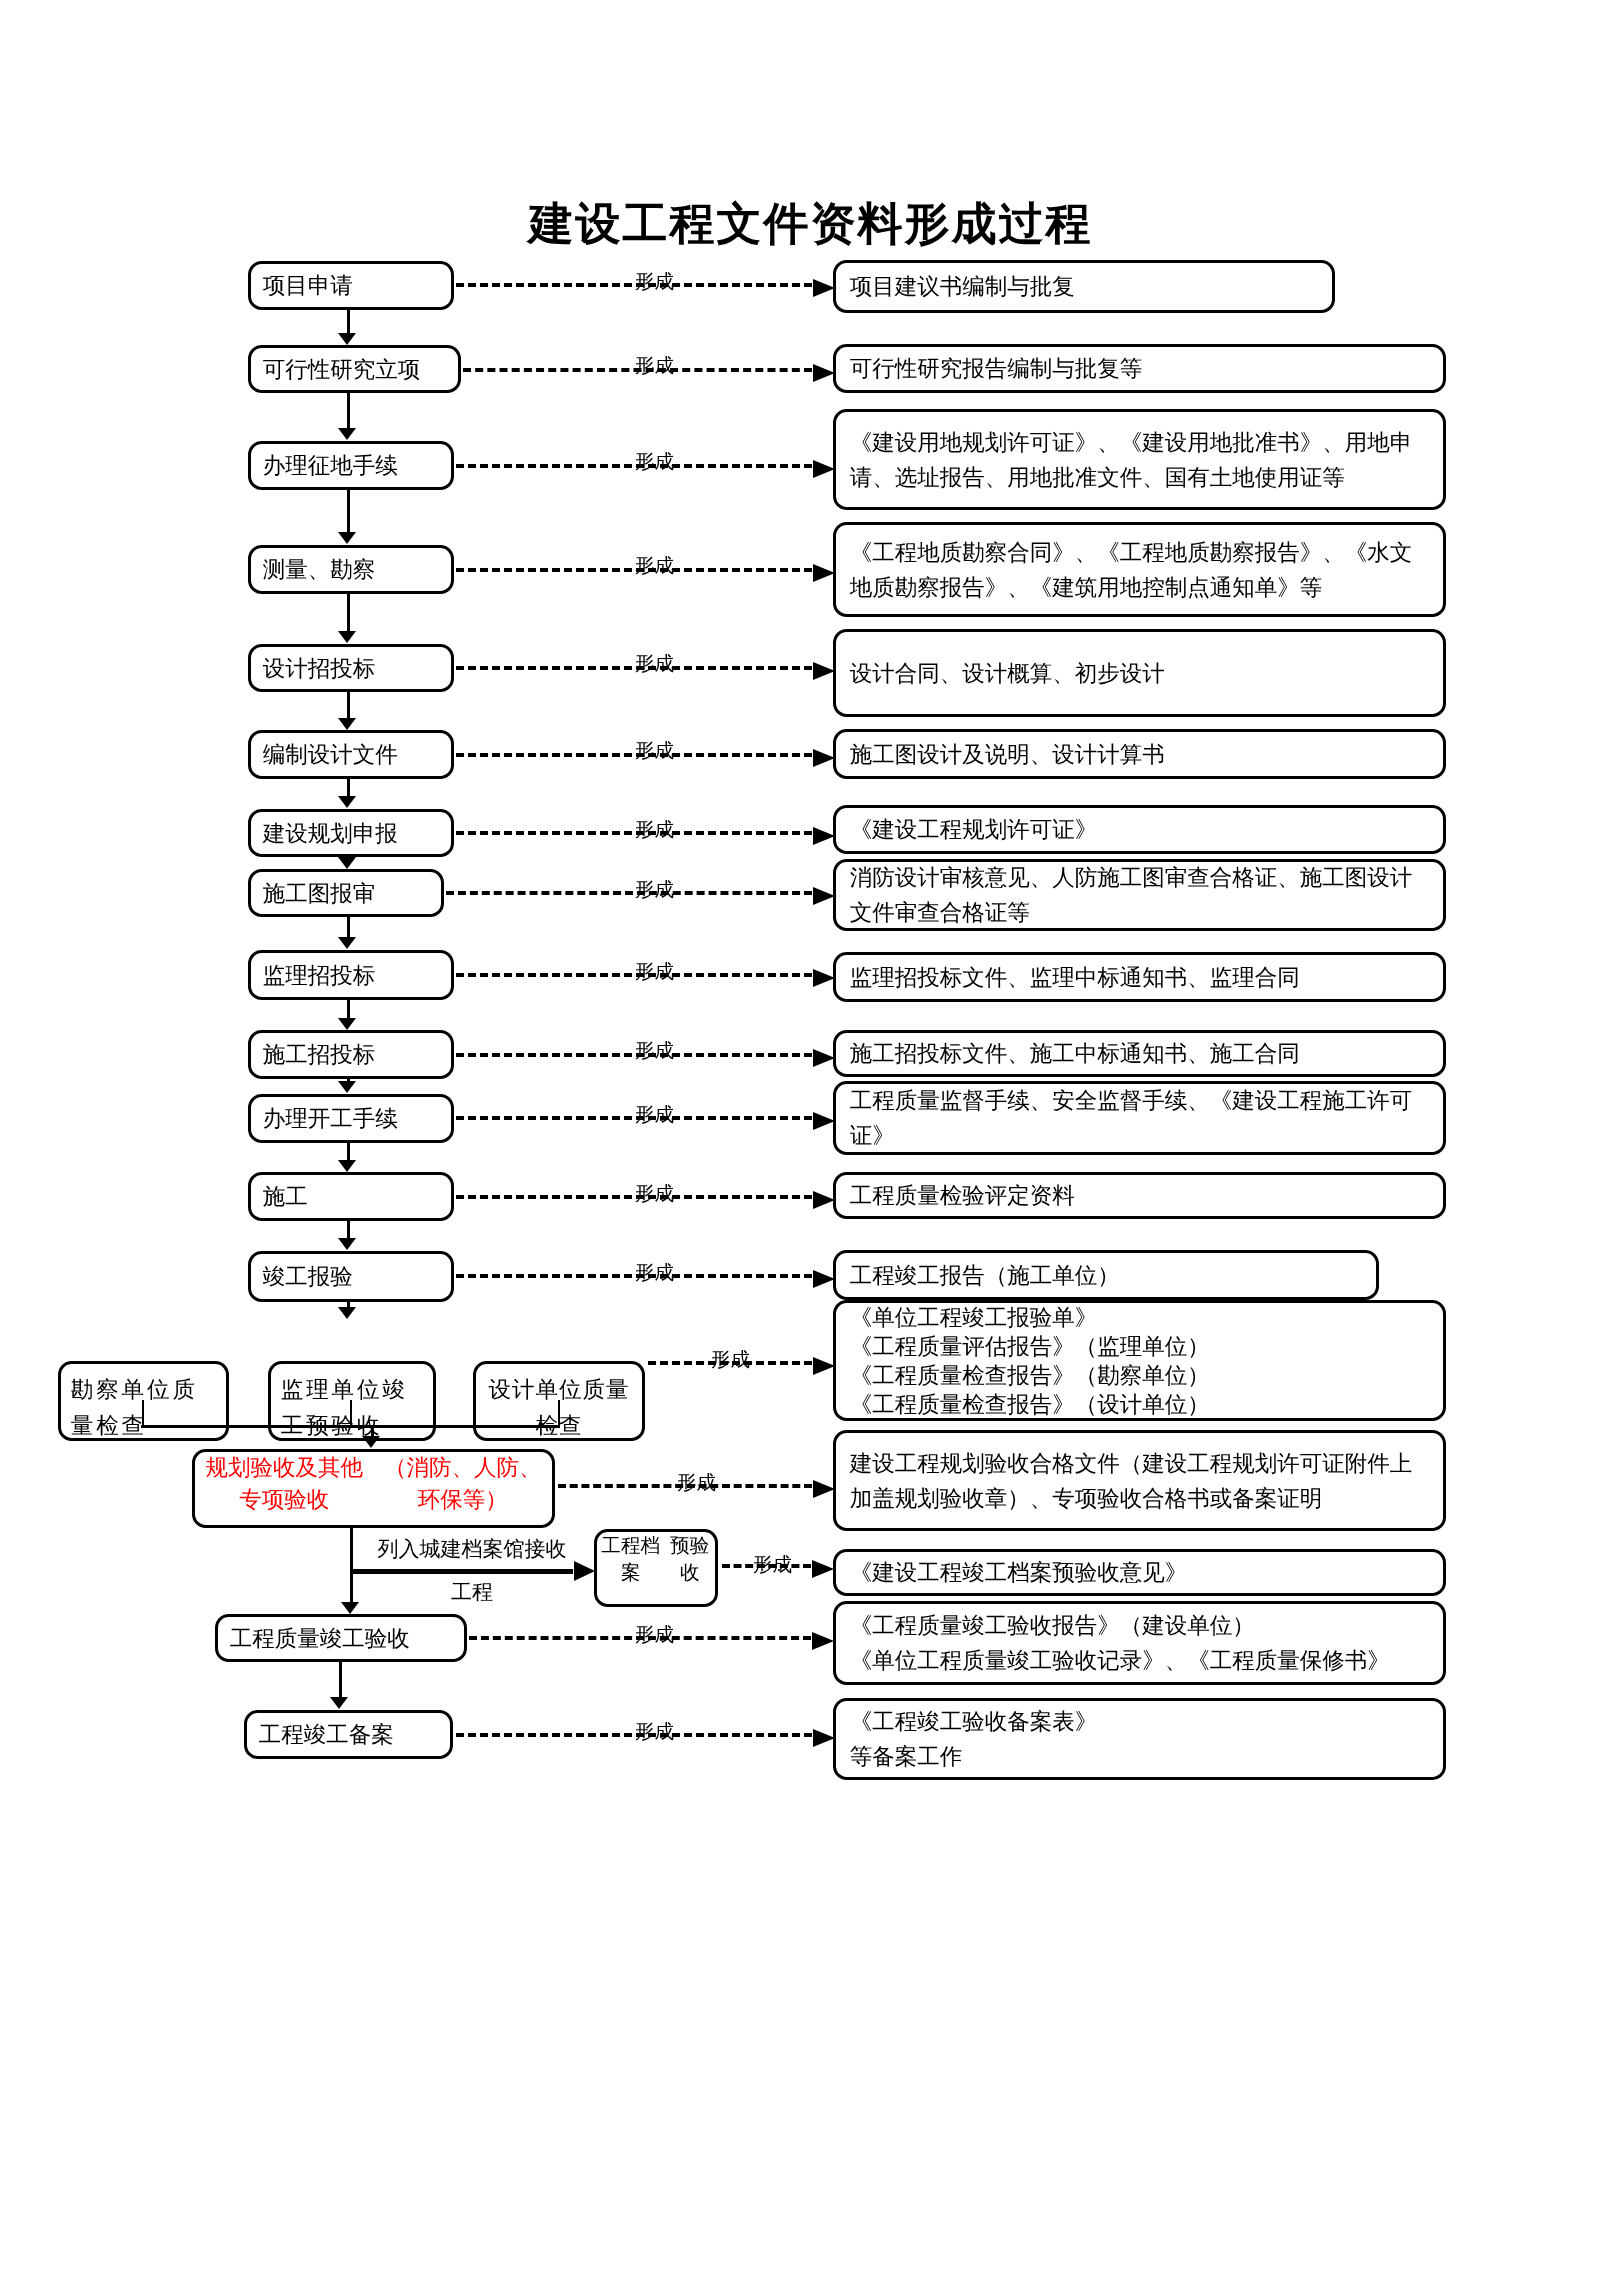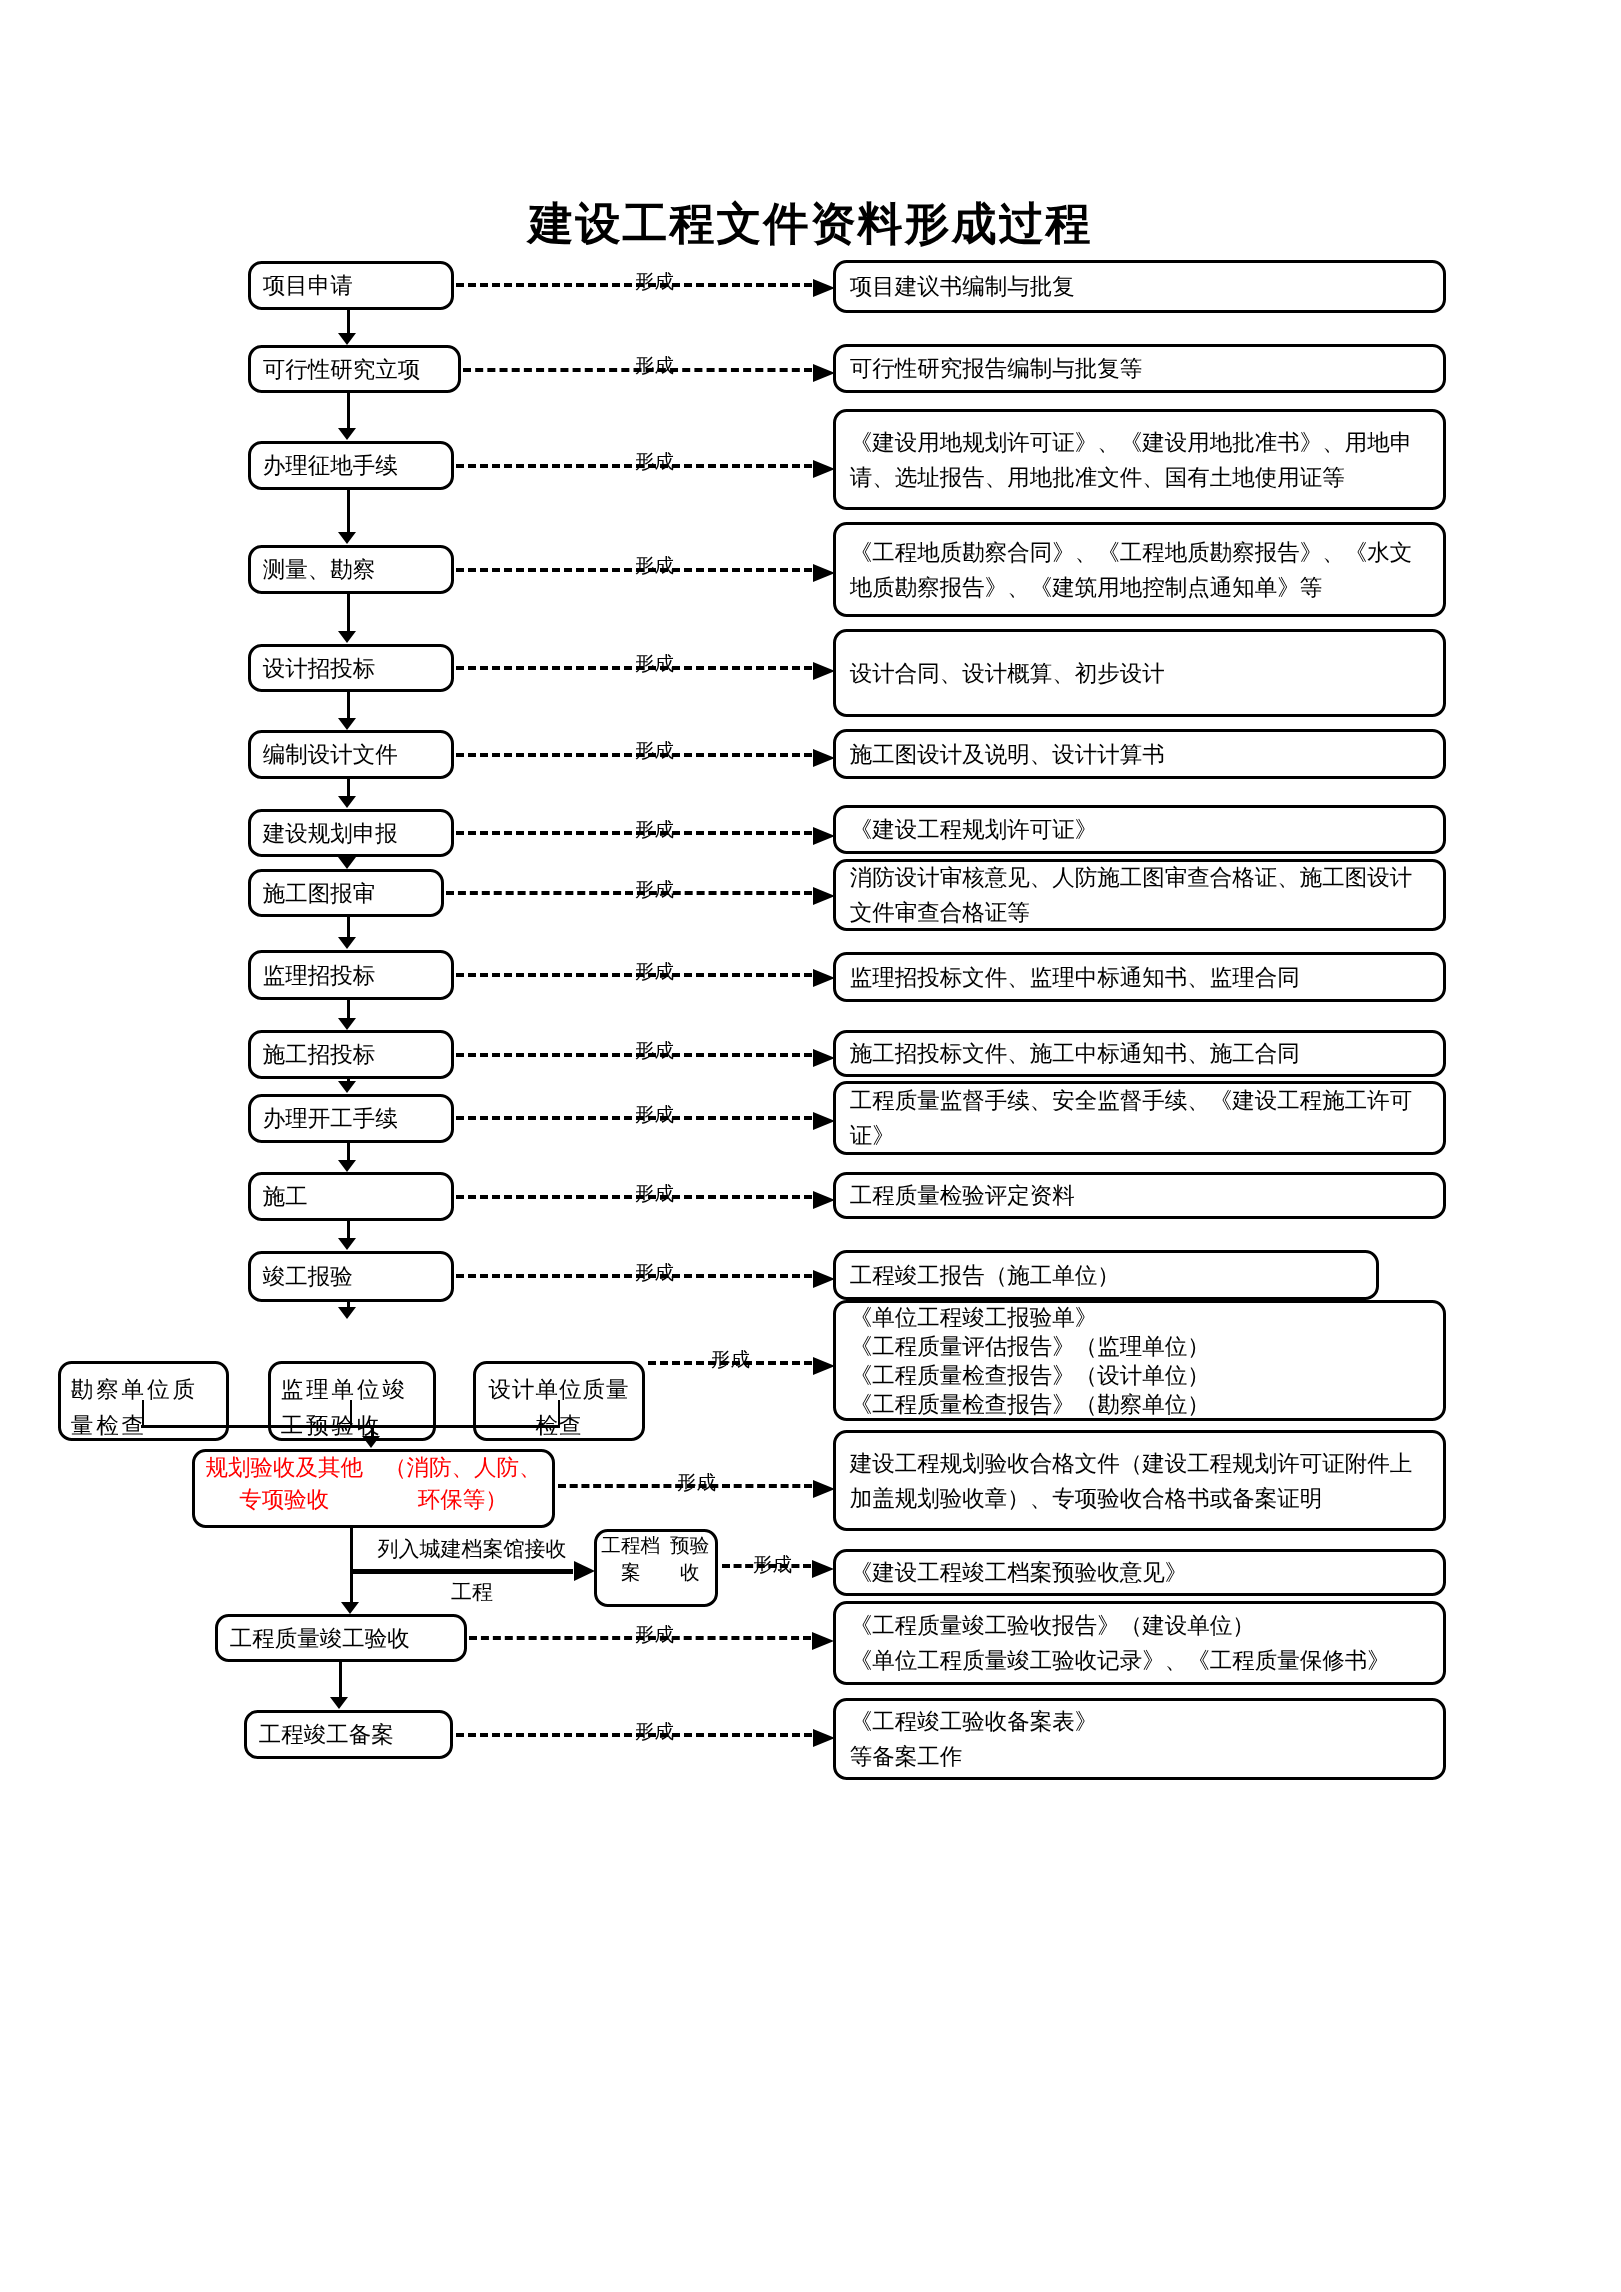--- a/index.html
+++ b/index.html
@@ -31,21 +31,21 @@
 
 <div id="canvas">
 
   <div class="title">建设工程文件资料形成过程</div>
 
   <div class="box lbox" style="left:248px;top:261px;width:206px;height:49px">
       <span class="ln">项目申请</span>
     </div>
   <div class="label" style="left:581px;top:248px">形成</div>
   <div class="darrow" style="left:456px;top:283px;width:356px"></div>
-  <div class="box rbox" style="left:833px;top:260px;width:613px;height:53px">
+  <div class="box rbox" style="left:833px;top:260px;width:502px;height:53px">
       <span class="ln">项目建议书编制与批复</span>
     </div>
   <div class="varrow" style="left:347px;top:310px;height:22.5px"></div>
 
   <div class="box lbox" style="left:248px;top:345px;width:213px;height:48px">
       <span class="ln">可行性研究立项</span>
     </div>
   <div class="label" style="left:581px;top:332px">形成</div>
   <div class="darrow" style="left:463px;top:368px;width:349px"></div>
   <div class="box rbox" style="left:833px;top:344px;width:613px;height:49px">
@@ -173,22 +173,22 @@
   </div>
   <div class="box pbox centered" style="left:473px;top:1319px;width:172px;height:80px">
     <span class="ln">设计单位质量</span>
     <span class="ln">检查</span>
   </div>
   <div class="label" style="left:657px;top:1326px">形成</div>
   <div class="darrow" style="left:648px;top:1361px;width:164px"></div>
   <div class="box rbox tight" style="left:833px;top:1300px;width:613px;height:121px">
     <span class="ln">《单位工程竣工报验单》</span>
     <span class="ln">《工程质量评估报告》（监理单位）</span>
+    <span class="ln">《工程质量检查报告》（勘察单位）</span>
     <span class="ln">《工程质量检查报告》（设计单位）</span>
-    <span class="ln">《工程质量检查报告》（勘察单位）</span>
   </div>
 
   <div class="vline" style="left:142px;top:1400px;height:25.5px"></div>
   <div class="vline" style="left:350px;top:1400px;height:25.5px"></div>
   <div class="vline" style="left:558px;top:1400px;height:25.5px"></div>
   <div class="hline" style="left:141px;top:1425px;width:419px"></div>
   <div class="varrow" style="left:371px;top:1428px;height:7.8px"></div>
 
   <div class="box redbox" style="left:192px;top:1449px;width:363px;height:79px">
     <span class="ln">规划验收及其他专项验收</span>

